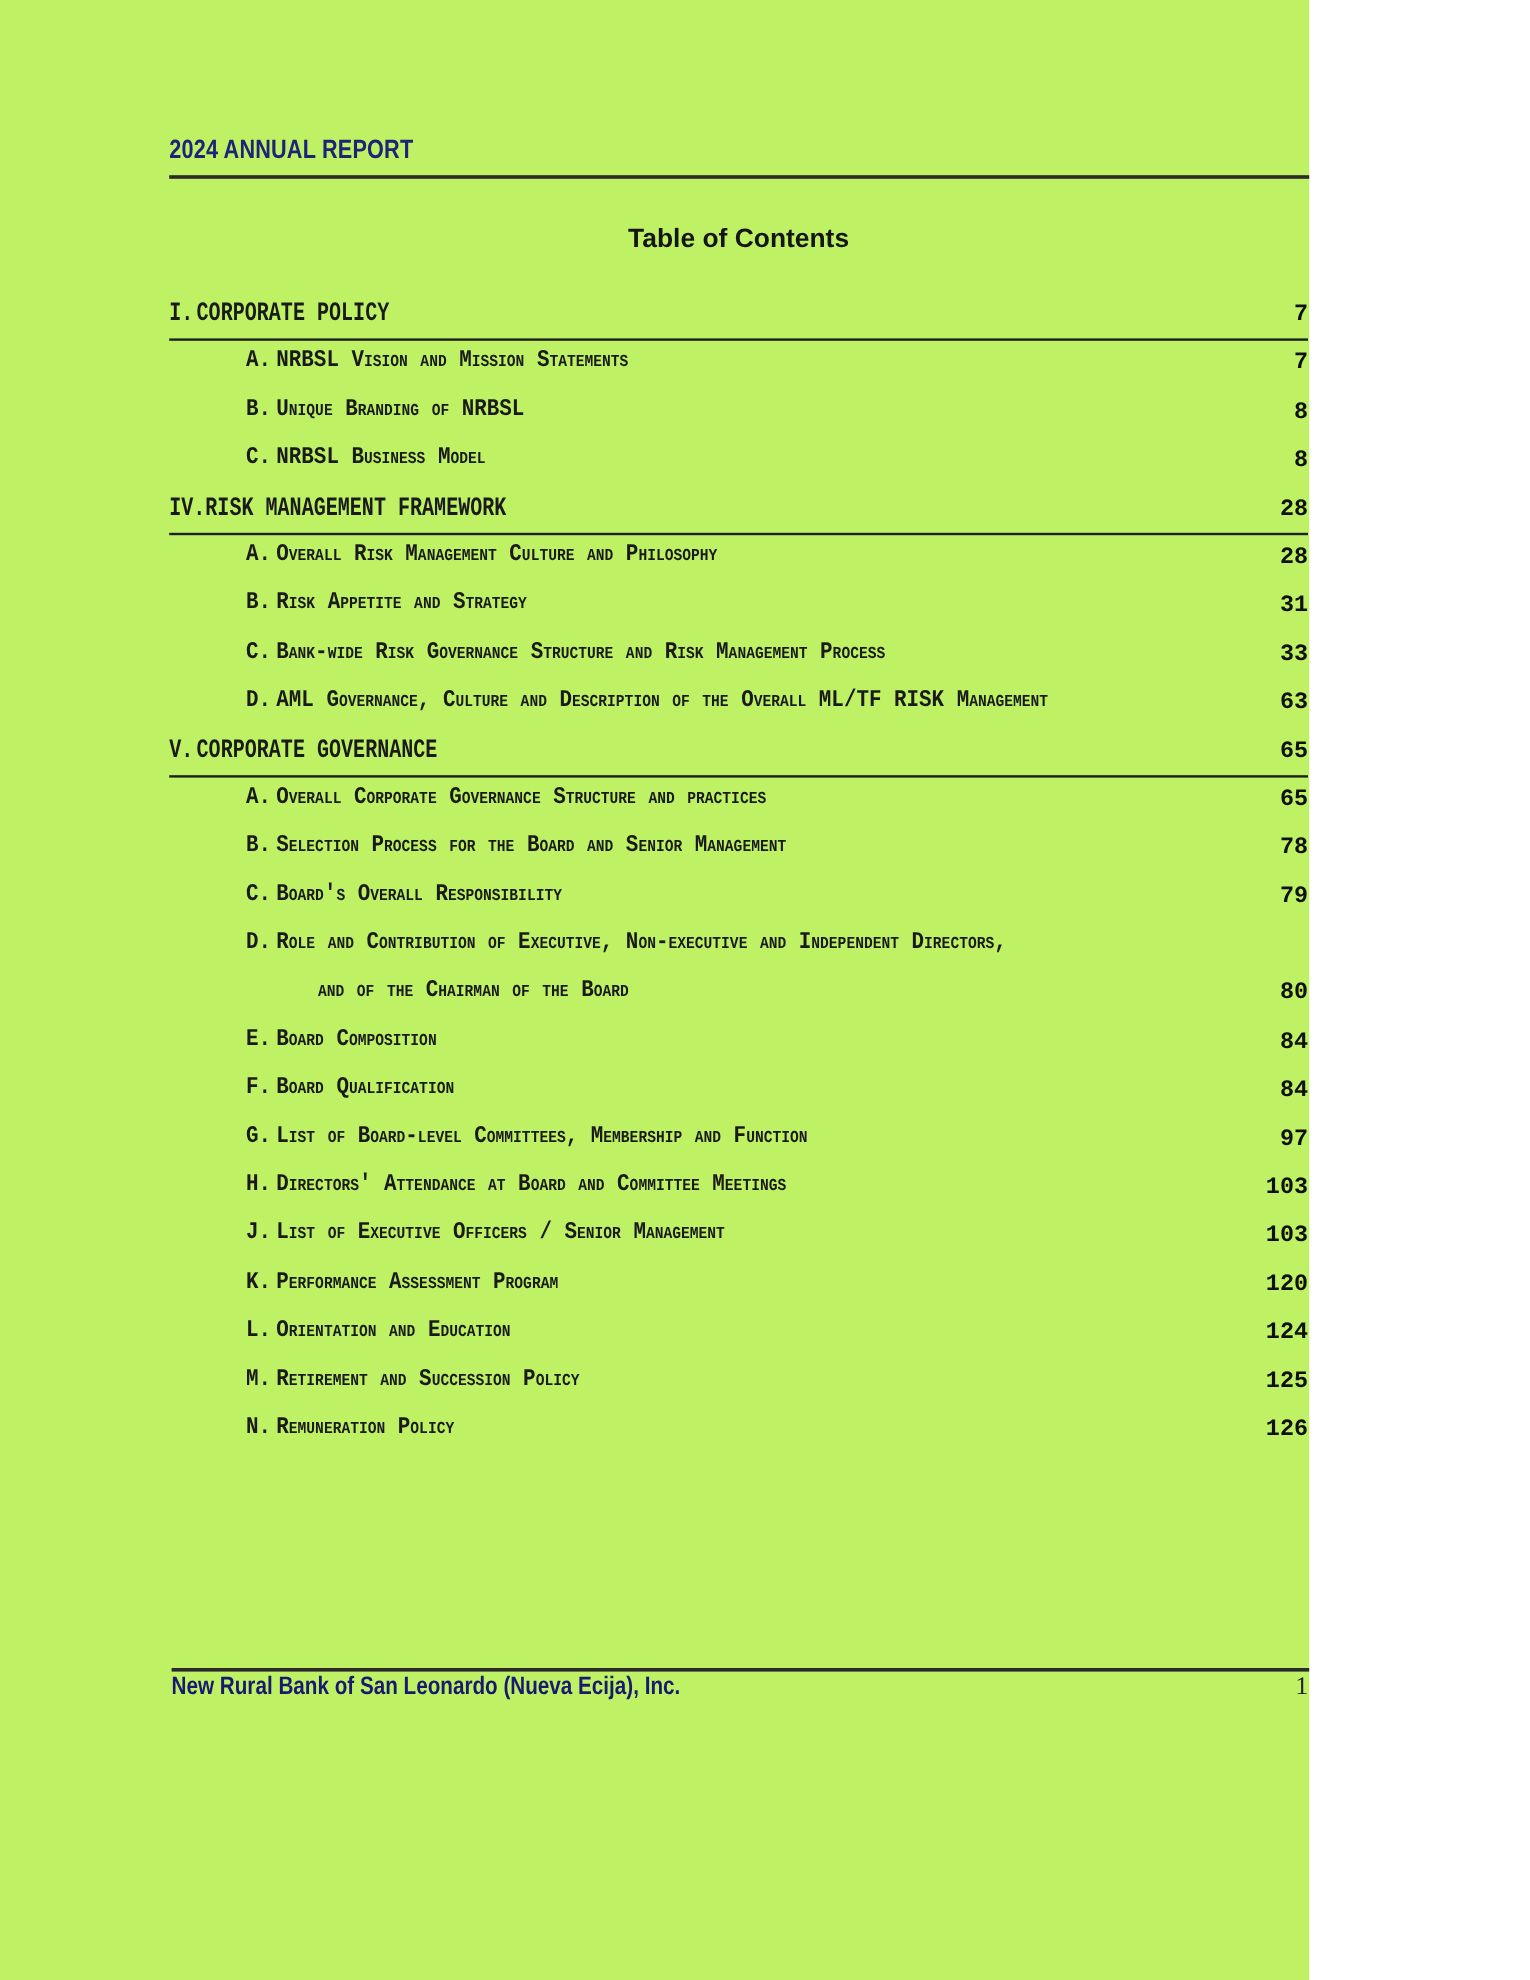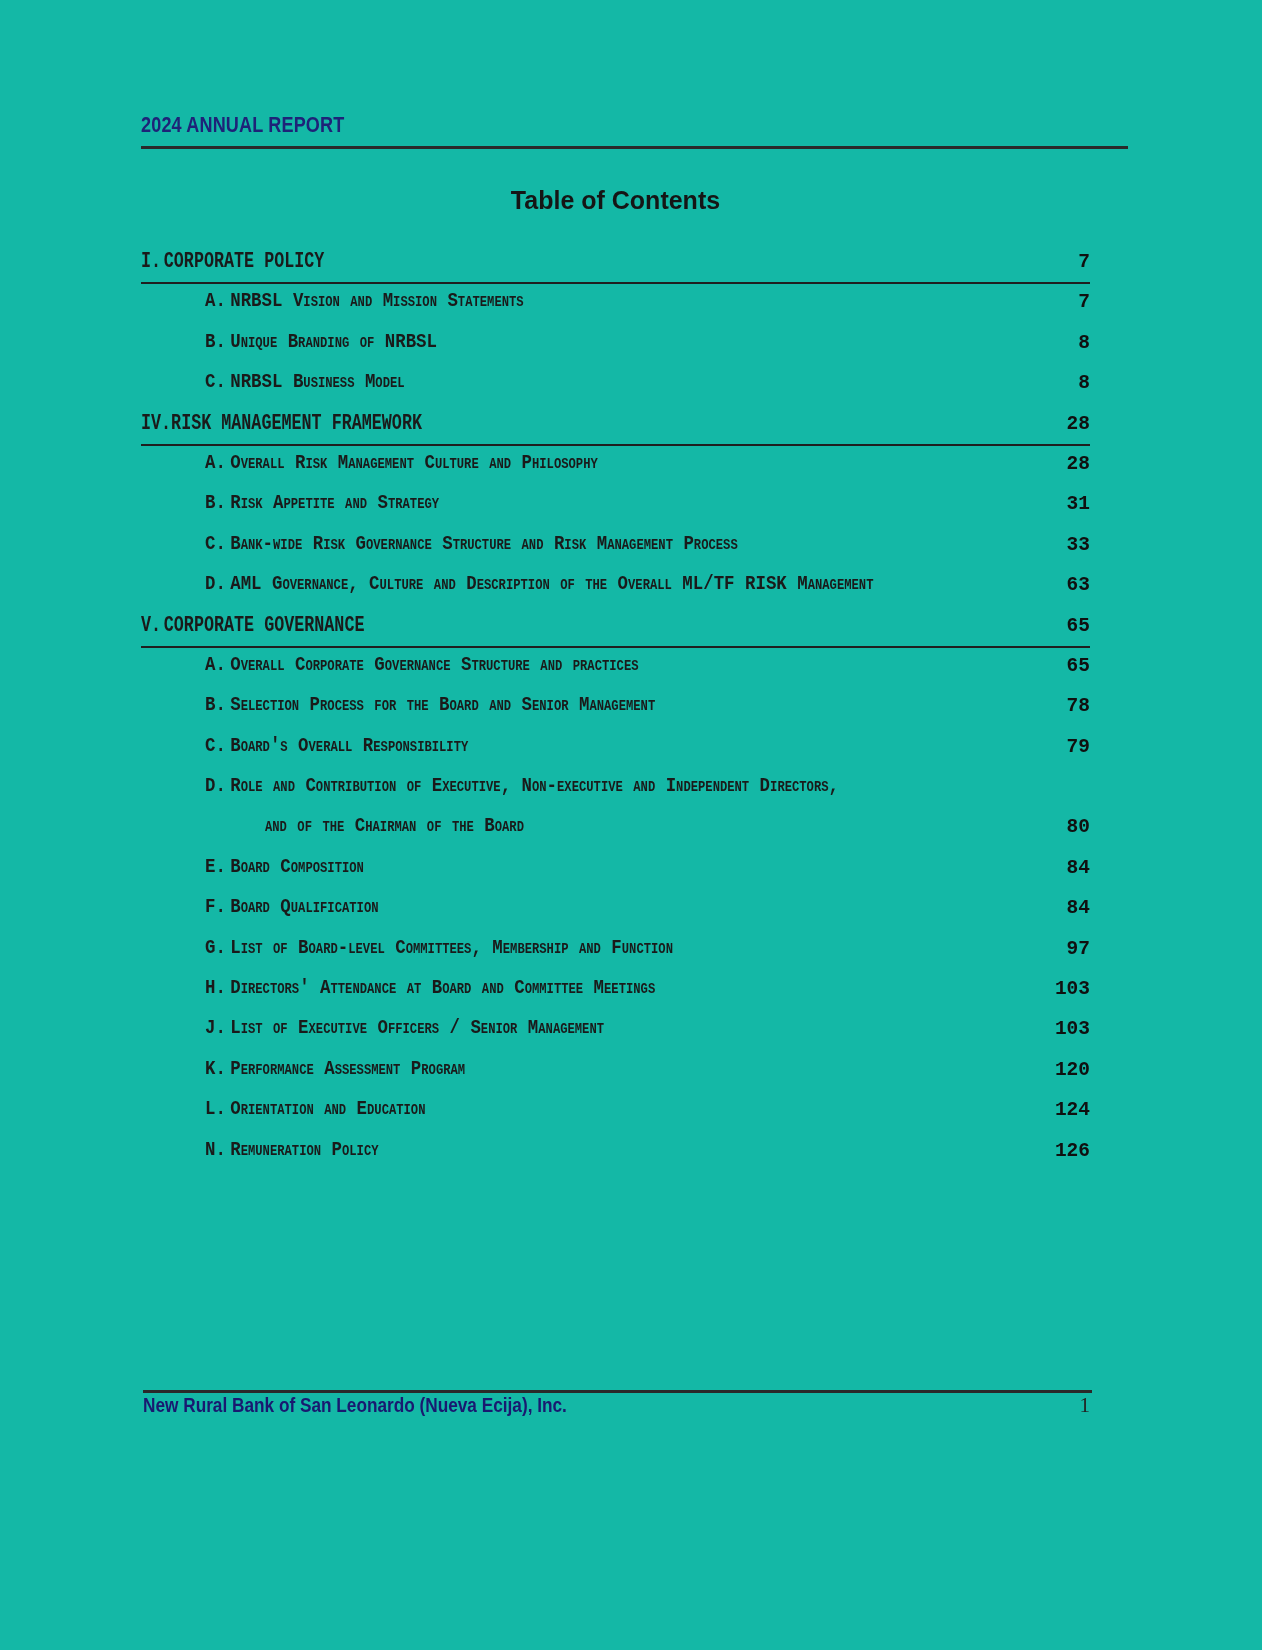--- a/index.html
+++ b/index.html
@@ -5,23 +5,23 @@
   :root{
     --navy-header:#1E2378;
     --navy-footer:#191970;
     --ink:#1A1A1A;
     --rule:#2A2A2A;
   }
   *{box-sizing:border-box;}
   body{margin:0;background:#ffffff;}
   .page{
     position:relative;
-    width:1262px;
+    width:1091px;
     height:1650px;
-    background:#14b8a6;
+    background:#bef264;
     font-family:"Liberation Sans", sans-serif;
     overflow:hidden;
   }
 
   
   .hdr{
     position:absolute;
     left:141px; top:112px; width:987px;
     border-bottom:3px solid var(--rule);
     padding-bottom:8px;
@@ -35,21 +35,21 @@
     letter-spacing:0.2px;
     color:var(--navy-header);
     white-space:nowrap;
   }
 
   
   .doc-title{
     position:absolute;
     left:141px; top:186px; width:949px;
     text-align:center;
-    font-size:25px;
+    font-size:22px;
     font-weight:bold;
     color:#151515;
   }
 
   
   .toc{
     position:absolute;
     left:141px; top:245px; width:949px;font-family:Liberation Mono, monospace;
   }
   .row{
@@ -215,20 +215,24 @@
   </div>
       <div class="row sub">
     <span class="line"><span class="lbl">K.</span><span class="txt">Performance Assessment Program</span></span>
     <span class="num">120</span>
   </div>
       <div class="row sub">
     <span class="line"><span class="lbl">L.</span><span class="txt">Orientation and Education</span></span>
     <span class="num">124</span>
   </div>
       <div class="row sub">
+    <span class="line"><span class="lbl">M.</span><span class="txt">Retirement and Succession Policy</span></span>
+    <span class="num">125</span>
+  </div>
+      <div class="row sub">
     <span class="line"><span class="lbl">N.</span><span class="txt">Remuneration Policy</span></span>
     <span class="num">126</span>
   </div>
     </div>
 
   <div class="footer">
     <div class="footer-inner">
       <span class="f-name">New Rural Bank of San Leonardo (Nueva Ecija), Inc.</span>
       <span class="f-page">1</span>
     </div>

